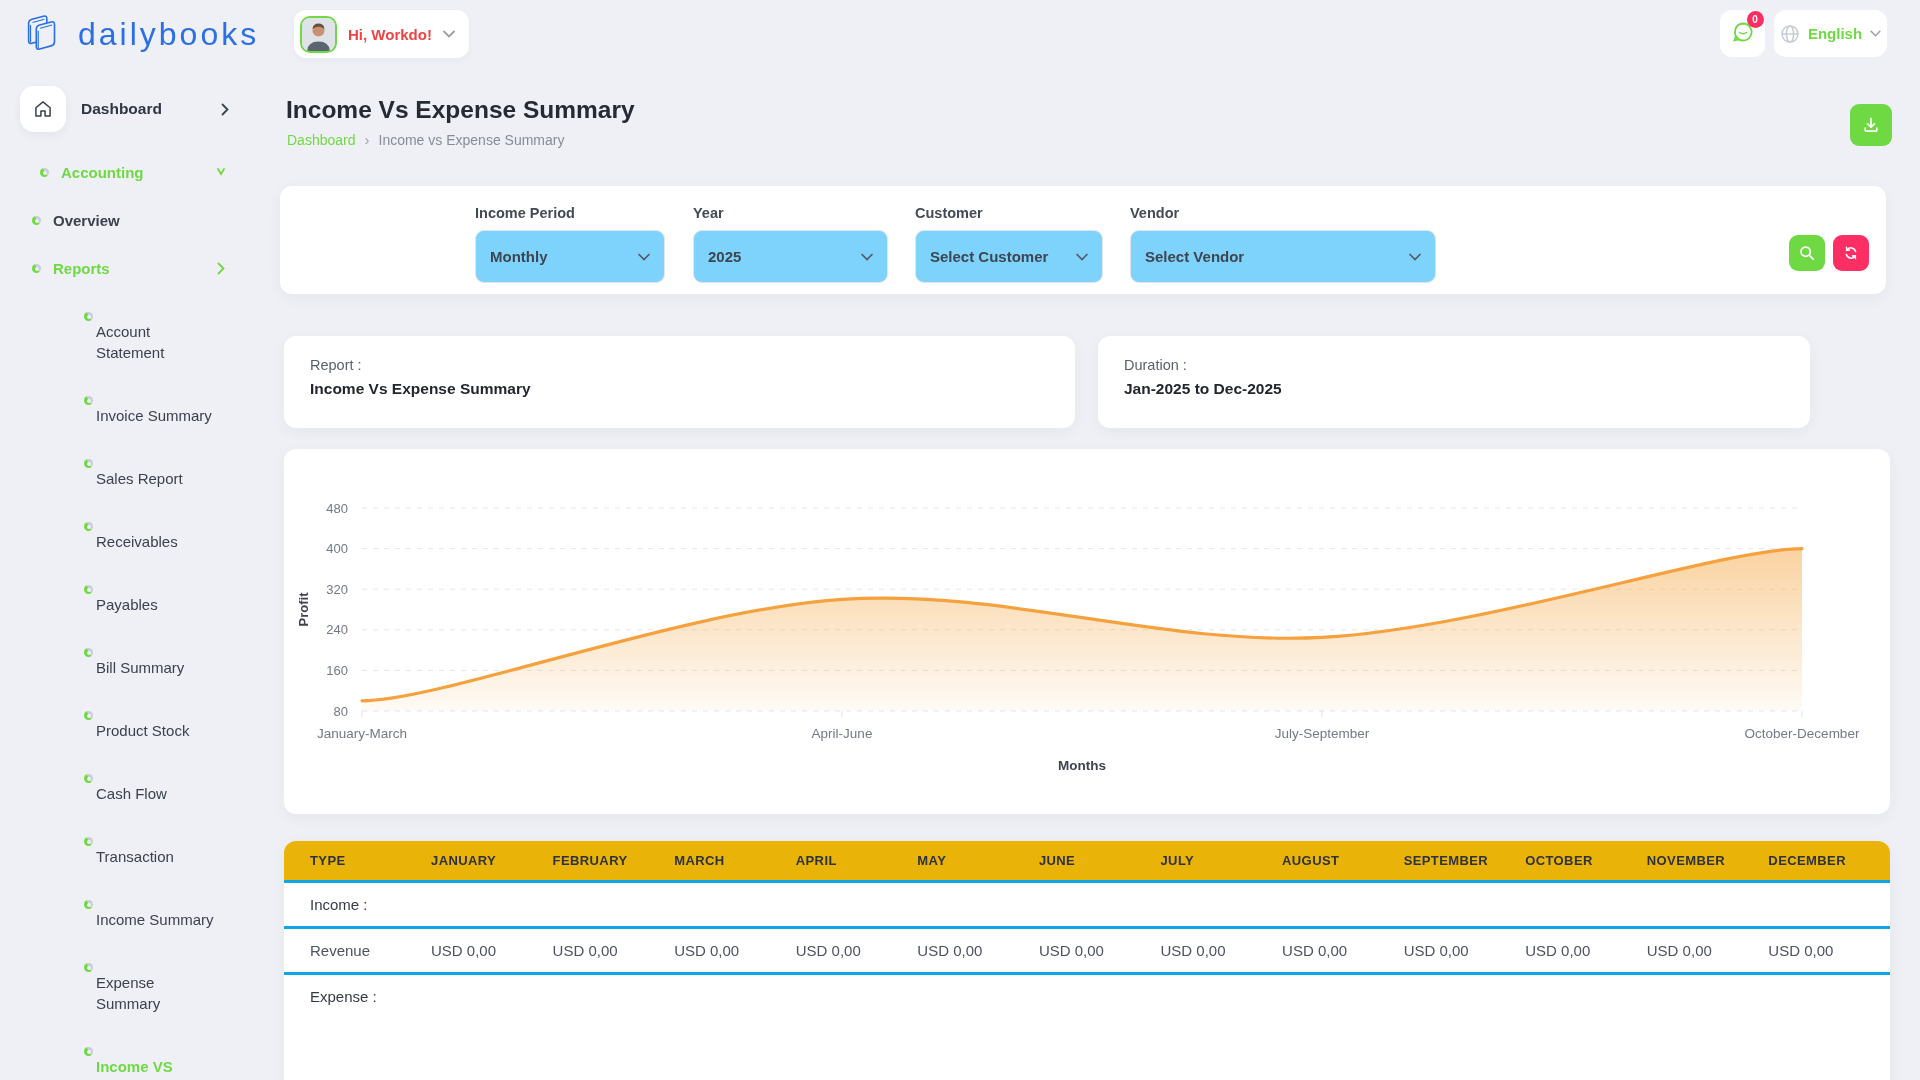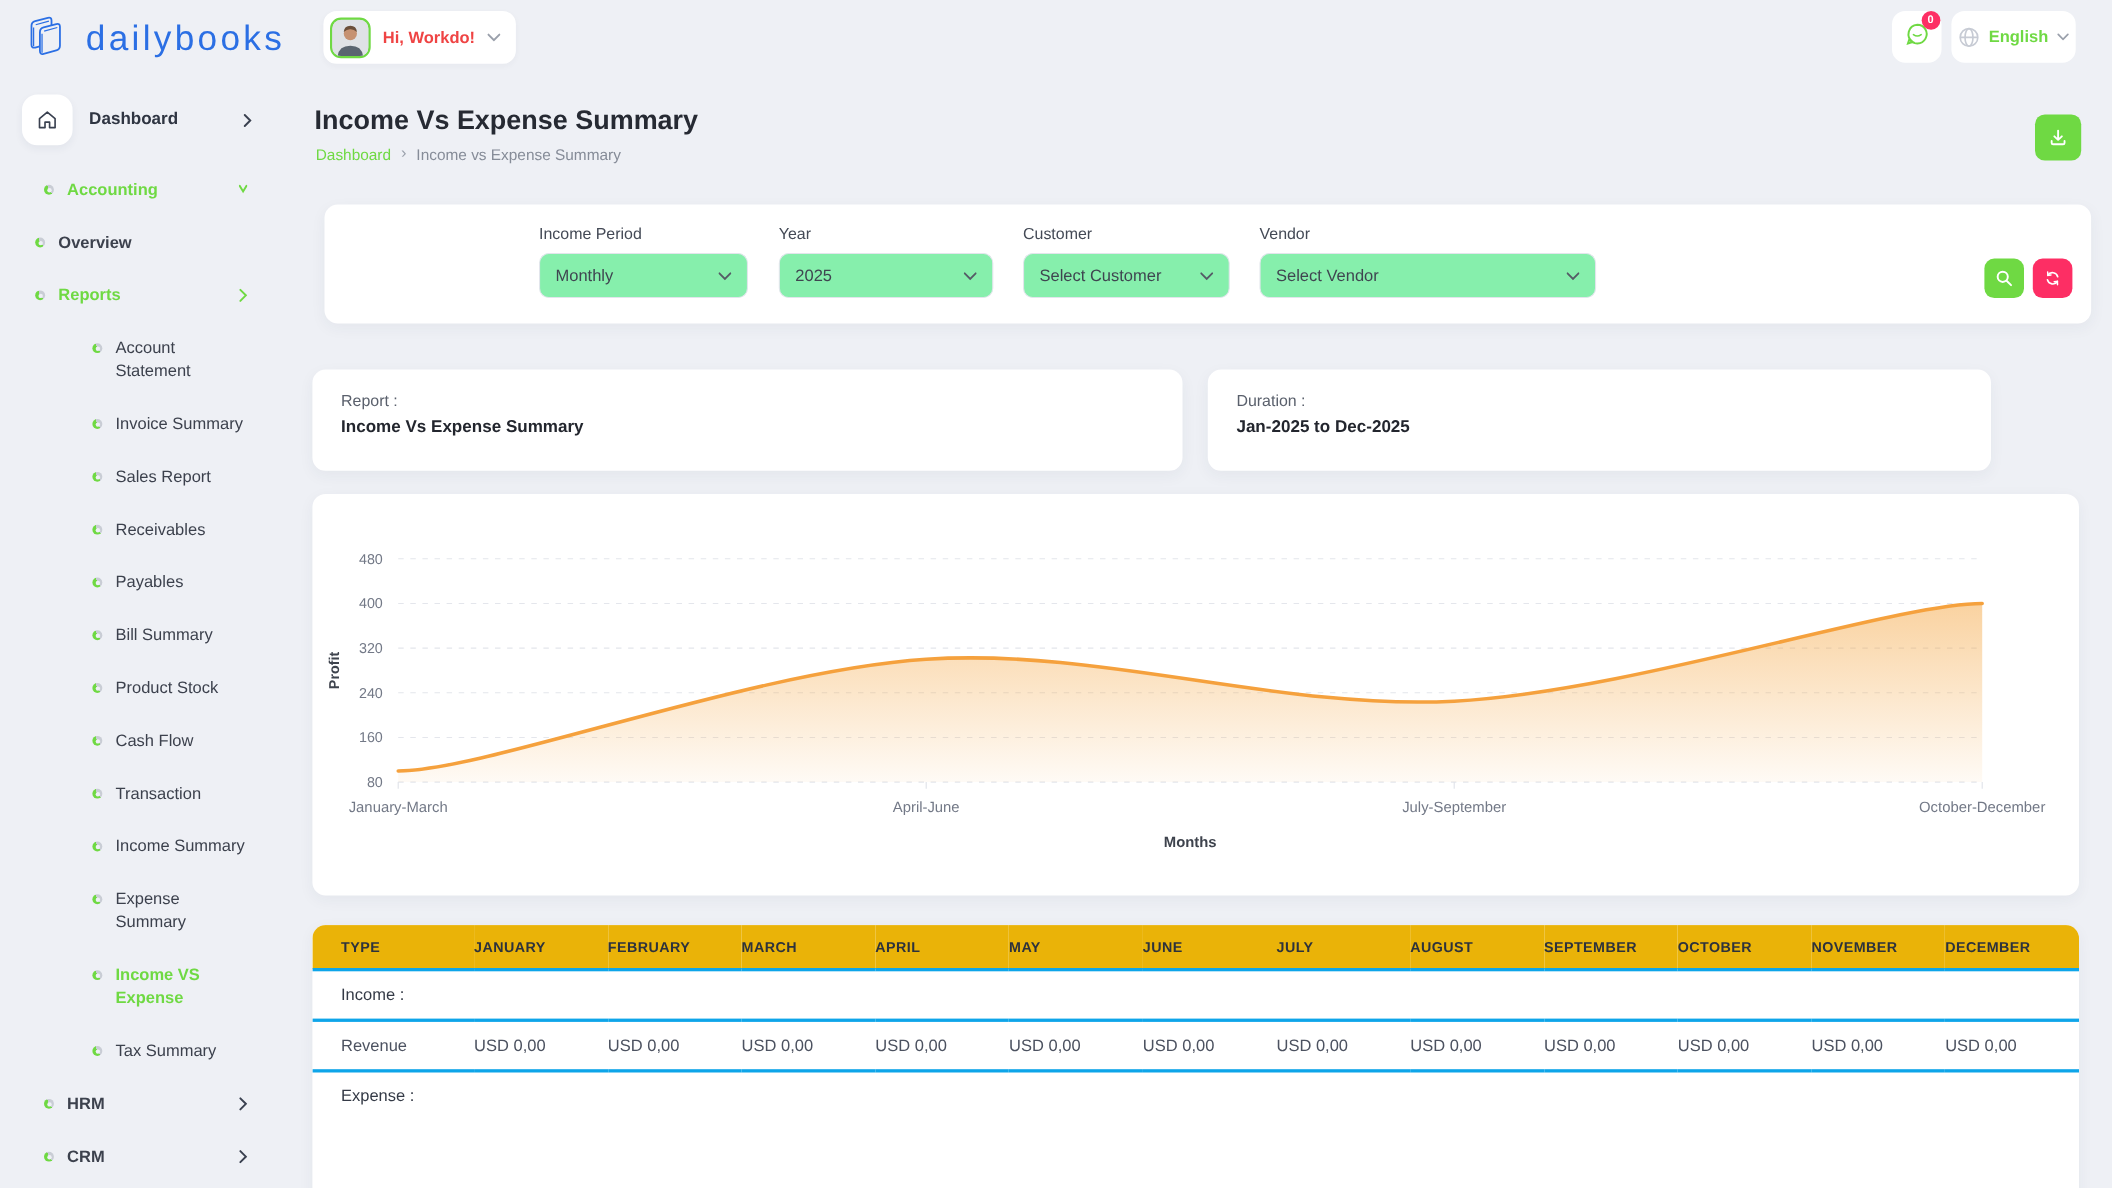--- a/index.html
+++ b/index.html
@@ -33,39 +33,39 @@
   .dash-row .lbl { margin-left:15px; font-size:15.5px; font-weight:600; color:#2f3542; }
   .dash-row .chev { margin-left:auto; }
   .menu { list-style:none; margin-top:30px; }
   .menu li { position:relative; display:flex; align-items:flex-start; margin-bottom:27px; cursor:pointer;
     font-size:15px; line-height:21px; color:#3c414d; }
   .menu li .donut { flex:0 0 auto; width:9px; height:9px; border-radius:50%; margin-top:6px;
     background:conic-gradient(from 140deg, #6fd943 0 55%, #c9cdd5 55% 100%); position:relative; }
   .menu li .donut::after { content:""; position:absolute; left:2.5px; top:2.5px; width:4px; height:4px; border-radius:50%; background:#eef0f5; }
   .menu li.lv1 { padding-left:40px; font-weight:600; }
   .menu li.lv2 { padding-left:32px; font-weight:600; }
-  .menu li.lv3 { padding-left:84px; }
+  .menu li.lv3 { padding-left:84px;flex-direction:column; }
   .menu li .txt { margin-left:12px; max-width:118px; }
   .menu li.active .txt { color:#6fd943; font-weight:700; }
   .menu li .chev { position:absolute; right:42px; top:4px; }
   
   .page-title { position:absolute; left:286px; top:96px; font-size:24.5px; font-weight:600; color:#262a33; }
   .breadcrumb { position:absolute; left:287px; top:131px; display:flex; align-items:center; gap:9px; font-size:14px; }
   .breadcrumb a { color:#6fd943; text-decoration:none; cursor:pointer; }
   .breadcrumb .sep { color:#9aa0ab; font-size:15px; }
   .breadcrumb .cur { color:#868c98; }
   .download-btn { position:absolute; left:1850px; top:104px; width:42px; height:42px; background:#6fd943; border:none;
     border-radius:9px; display:flex; align-items:center; justify-content:center; cursor:pointer; }
   
   .card { position:absolute; background:#fff; border-radius:12px; box-shadow:0 4px 14px rgba(40,50,80,.05); }
-  .filter-card { left:295px; top:186px; width:1606px; height:108px; }
+  .filter-card { left:280px; top:186px; width:1606px; height:108px;font-weight:bold; }
   .f-field { position:absolute; top:19px; }
   .f-field .f-label { font-size:14.5px; color:#444a56; margin-bottom:9px; }
-  .select-box { height:41px; border:1px solid #e2e5ec; border-radius:9px; display:flex; align-items:center;
-    justify-content:space-between; padding:0 14px; font-size:15px; color:#3f4550; cursor:pointer; background:#86efac; }
+  .select-box { height:53px; border:1px solid #e2e5ec; border-radius:9px; display:flex; align-items:center;
+    justify-content:space-between; padding:0 14px; font-size:15px; color:#3f4550; cursor:pointer; background:#7dd3fc; }
   .f-field:nth-child(1){ left:195px; width:190px; }
   .f-field:nth-child(2){ left:413px; width:195px; }
   .f-field:nth-child(3){ left:635px; width:188px; }
   .f-field:nth-child(4){ left:850px; width:306px; }
   .f-field:nth-child(5){ left:1184px; width:295px; }
   .sq-btn { position:absolute; top:49px; width:36px; height:36px; border:none; border-radius:9px;
     display:flex; align-items:center; justify-content:center; cursor:pointer; }
   .search-btn { left:1509px; background:#6fd943; }
   .reset-btn { left:1553px; background:#fd2e64; }
   .report-card { left:284px; top:336px; width:791px; height:92px; padding:21px 26px; }

